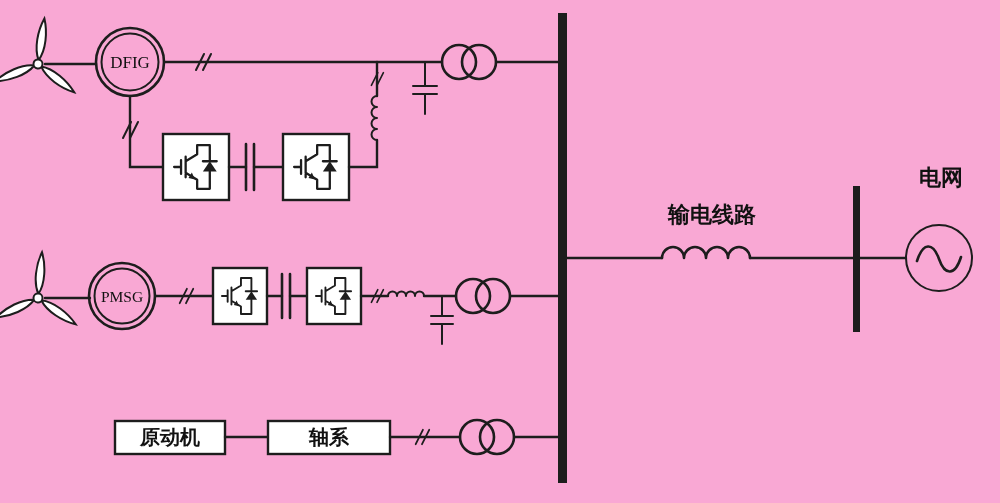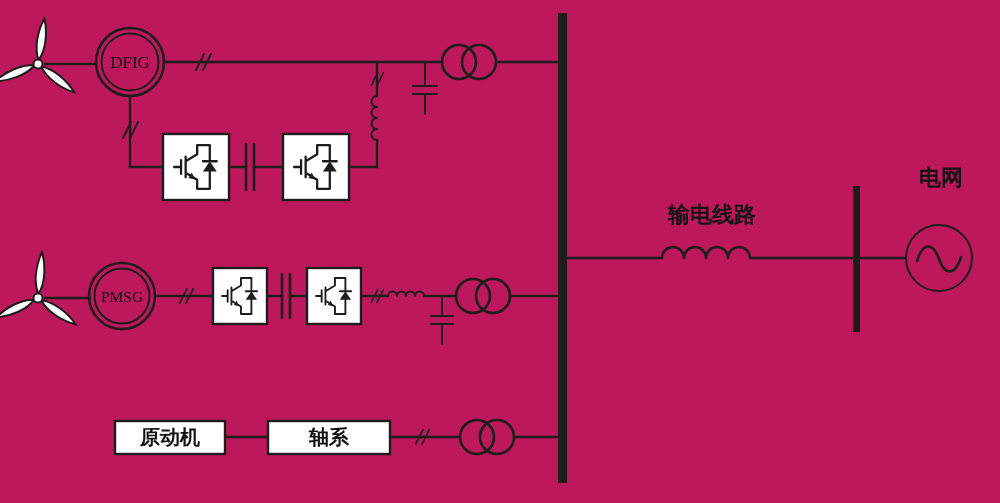--- a/index.html
+++ b/index.html
@@ -1,16 +1,16 @@
 <!DOCTYPE html>
 <html><head>
 <meta charset="utf-8">
 <style>
   html,body{margin:0;padding:0;background:#ffffff;}
-  .stage{width:1000px;height:503px;position:relative;background:#be185d;overflow:hidden;}
+  .stage{width:1000px;height:503px;position:relative;background:#f9a8d4;overflow:hidden;}
   svg{display:block;}
   .wire{fill:none;stroke:#1d1d1d;stroke-width:2.4;stroke-linecap:round;}
   .sym{fill:none;stroke:#1d1d1d;stroke-width:2;stroke-linecap:round;stroke-linejoin:round;}
   .thick{stroke-width:2.6;}
   .box{fill:#ffffff;stroke:#1d1d1d;stroke-width:2.4;}
   .busbar{fill:#1d1d1d;stroke:none;}
   .blade{fill:#ffffff;stroke:#1d1d1d;stroke-width:2;}
   .cjk{font-family:"Liberation Sans",sans-serif;font-weight:700;fill:#111111;}
   .serif{font-family:"Liberation Serif","DejaVu Serif",serif;fill:#111111;}
 </style>

